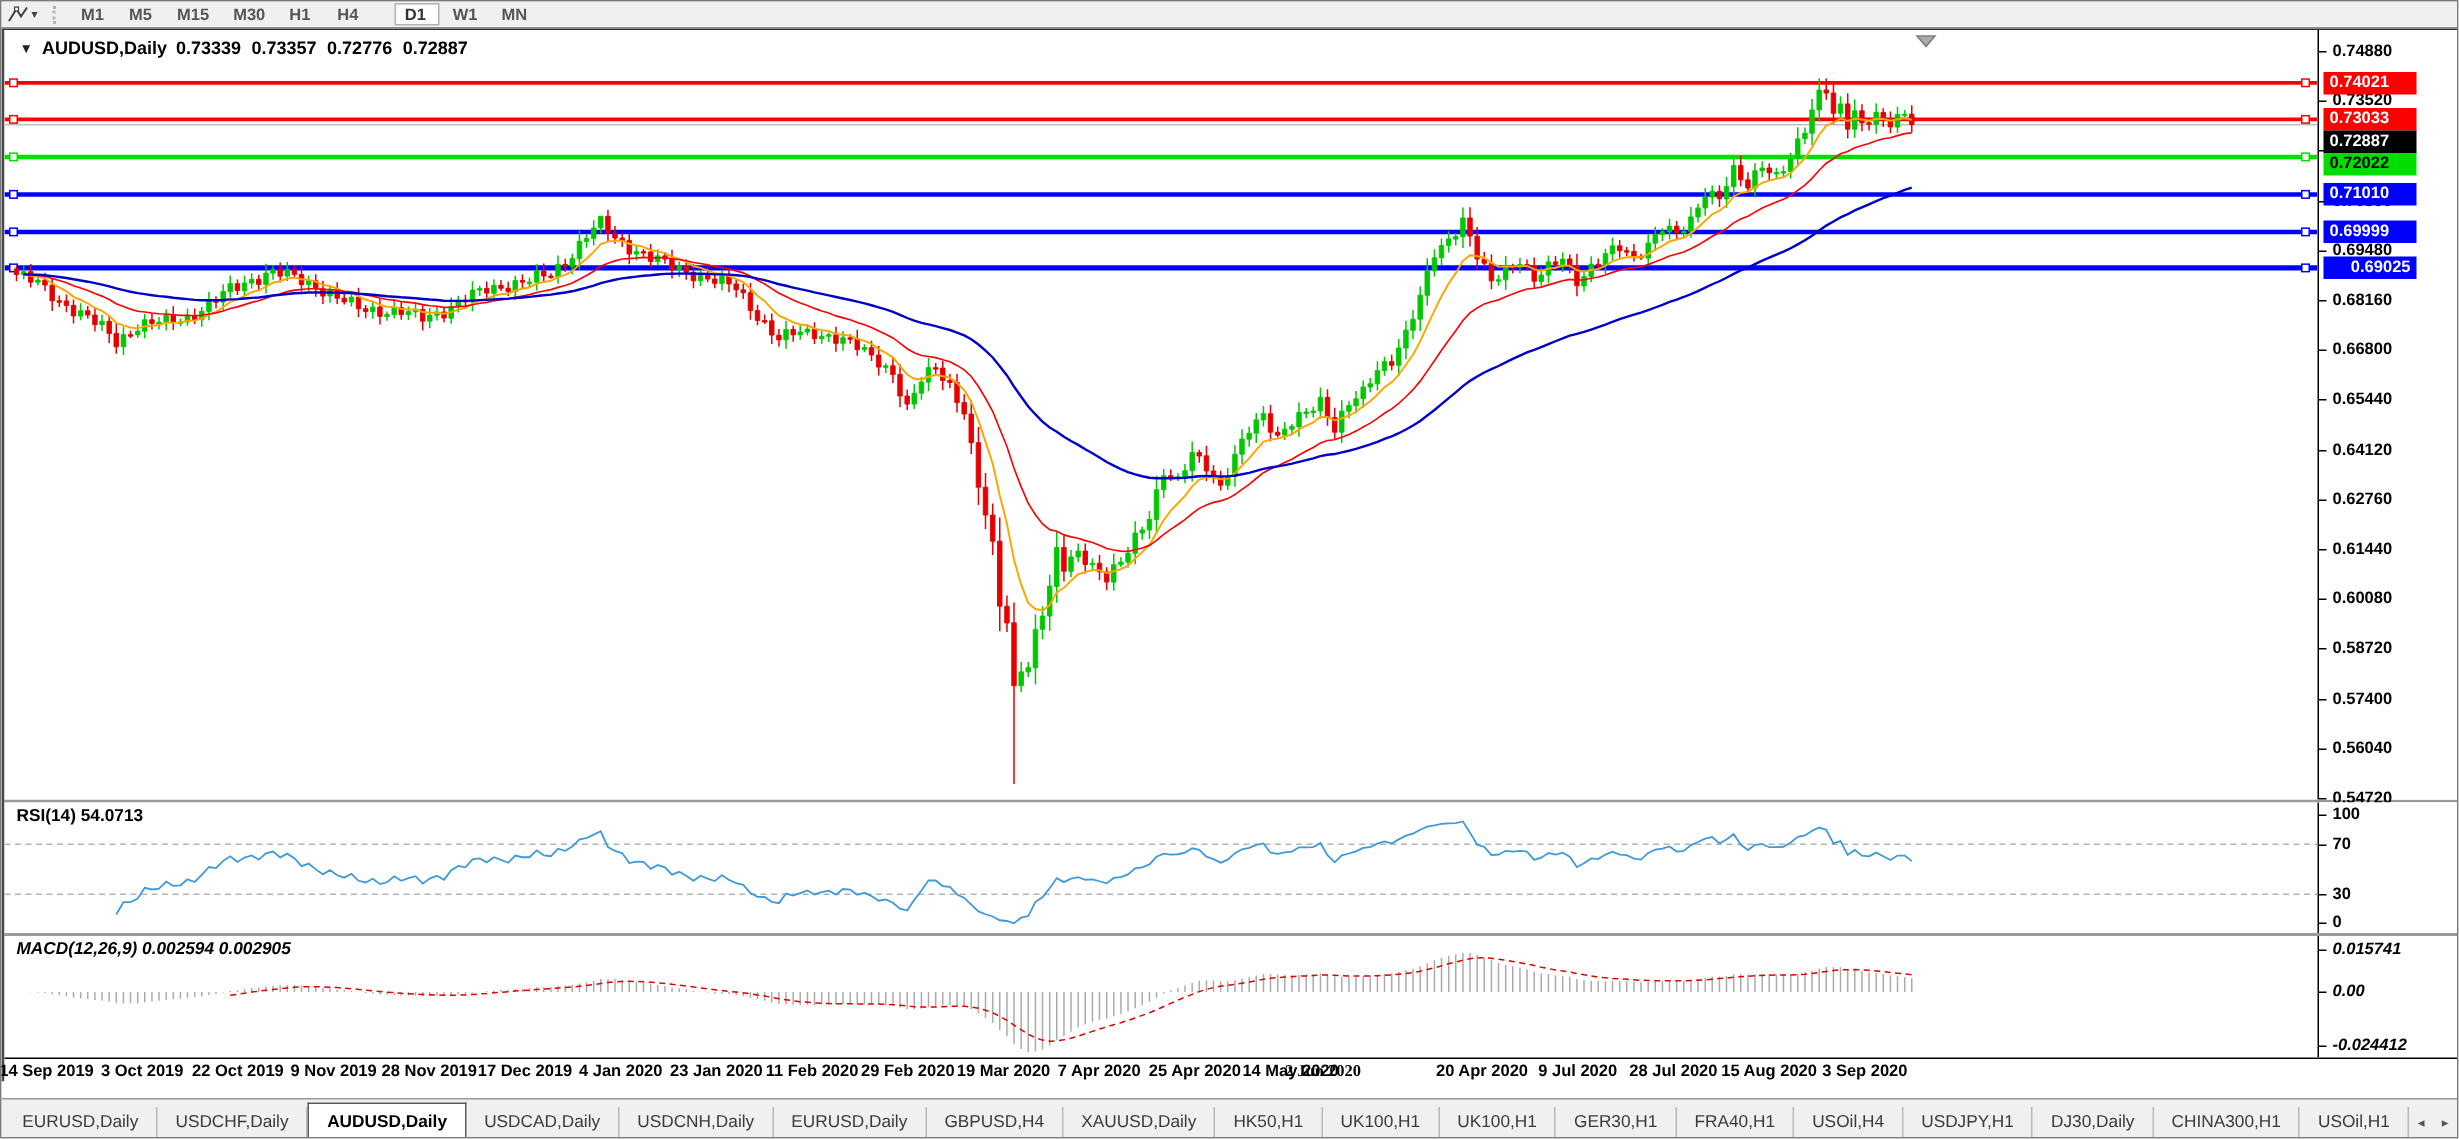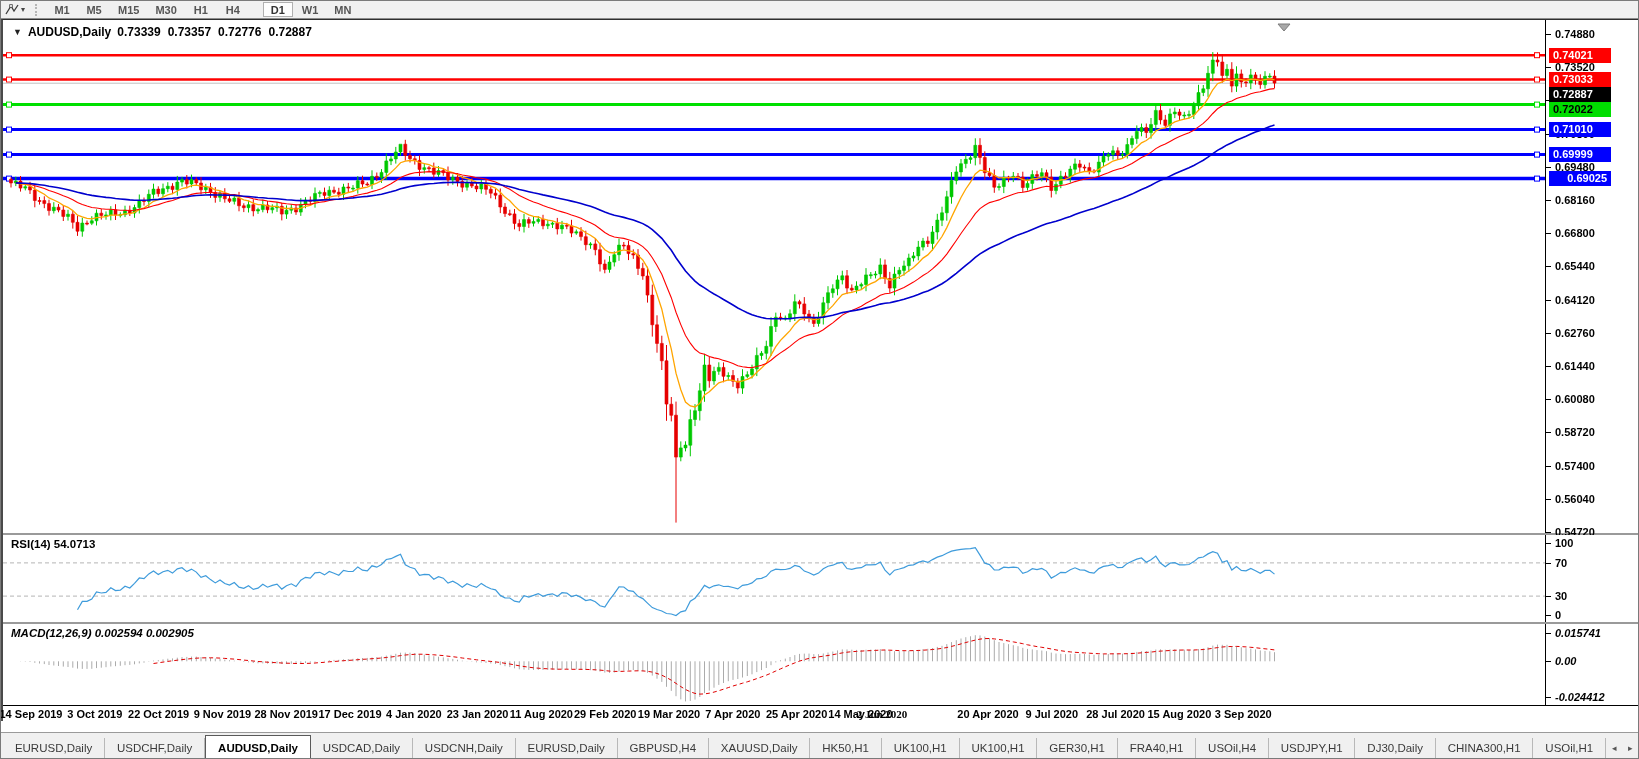--- a/index.html
+++ b/index.html
@@ -3,21 +3,21 @@
 <meta charset="utf-8">
 <style>
   html,body{margin:0;padding:0;background:#d8d8d8;}
   *{box-sizing:border-box;font-family:"Liberation Sans","DejaVu Sans",sans-serif;}
   .screen{position:relative;width:1639px;height:759px;background:#fff;overflow:hidden;border:1px solid #7a7a7a;}
   
   .toolbar{position:absolute;left:0;top:0;width:1639px;height:18px;background:#f0f0f0;border-bottom:1px solid #8c8c8c;display:flex;align-items:center;padding-left:2px;}
   .tool-icon{display:flex;align-items:center;margin:0 4px 0 2px;}
   .tool-caret{font-size:8px;color:#444;margin-left:2px;}
   .grip{width:5px;height:12px;margin:0 6px;border-left:2px dotted #b5b5b5;}
-  .tf-btn{min-width:30px;height:15px;line-height:14px;text-align:center;font-size:11px;font-weight:700;color:#555;padding:0 6px;margin:0 1px;border:1px solid transparent;cursor:default;}
+  .tf-btn{min-width:30px;height:15px;line-height:14px;text-align:left;font-size:11px;font-weight:700;color:#555;padding:0 6px;margin:0 1px;border:1px solid transparent;cursor:default;}
   .tf-btn.active{background:#fdfdfd;border:1px solid #b0b0b0;color:#333;margin-left:14px;}
   
   .chart-window{position:absolute;left:0;top:18px;width:1639px;height:702px;background:#fff;border-left:2px solid #4a4a4a;border-right:1px solid #4a4a4a;border-top:1px solid #2f2f2f;}
   .panel{position:relative;width:100%;background:#fff;}
   .panel-sep{height:2px;background:#9a9a9a;}
   .plot{position:absolute;left:0;top:0;}
   .axis{position:absolute;right:0;top:0;bottom:0;width:94px;border-left:1px solid #000;background:#fff;}
   .tick-label{position:absolute;left:9px;transform:translateY(-50%);font-size:11px;font-weight:700;color:#000;white-space:nowrap;}
   .tick-mark{position:absolute;left:0;width:5px;height:1px;background:#000;}
   .price-badge{position:absolute;left:3px;min-width:62px;padding:1px 4px;font-size:11px;font-weight:700;line-height:13px;}
@@ -199,21 +199,21 @@
 
     <div class="date-axis" id="date-axis">
         <div class="date-label" style="left: 28px;">14 Sep 2019</div>
         <div class="date-label" style="left: 91.8px;">3 Oct 2019</div>
         <div class="date-label" style="left: 155.6px;">22 Oct 2019</div>
         <div class="date-label" style="left: 219.4px;">9 Nov 2019</div>
         <div class="date-label" style="left: 283.2px;">28 Nov 2019</div>
         <div class="date-label" style="left: 347px;">17 Dec 2019</div>
         <div class="date-label" style="left: 410.8px;">4 Jan 2020</div>
         <div class="date-label" style="left: 474.6px;">23 Jan 2020</div>
-        <div class="date-label" style="left: 538.4px;">11 Aug 2020</div>
+        <div class="date-label" style="left: 538.4px;">11 Feb 2020</div>
         <div class="date-label" style="left: 602.2px;">29 Feb 2020</div>
         <div class="date-label" style="left: 666px;">19 Mar 2020</div>
         <div class="date-label" style="left: 729.8px;">7 Apr 2020</div>
         <div class="date-label" style="left: 793.6px;">25 Apr 2020</div>
         <div class="date-label" style="left: 857.4px;">14 May 2020</div>
         <div class="date-label" style="left: 879px; font-family: Liberation Serif, serif;">2 Jun 2020</div>
         <div class="date-label" style="left: 985px;">20 Apr 2020</div>
         <div class="date-label" style="left: 1048.8px;">9 Jul 2020</div>
         <div class="date-label" style="left: 1112.6px;">28 Jul 2020</div>
         <div class="date-label" style="left: 1176.4px;">15 Aug 2020</div>

